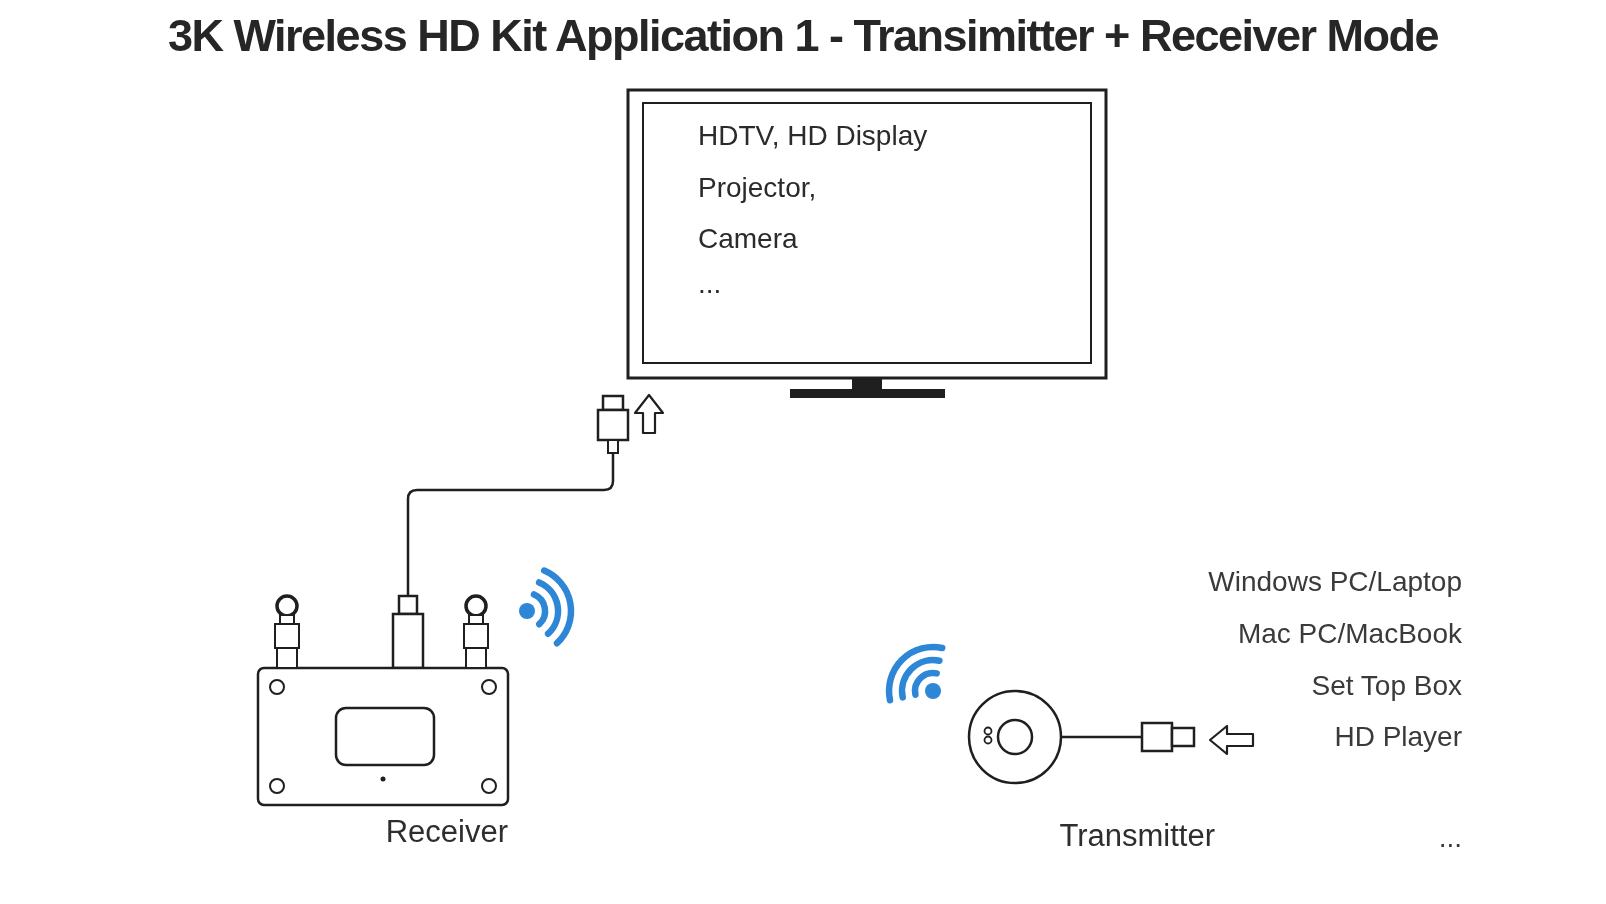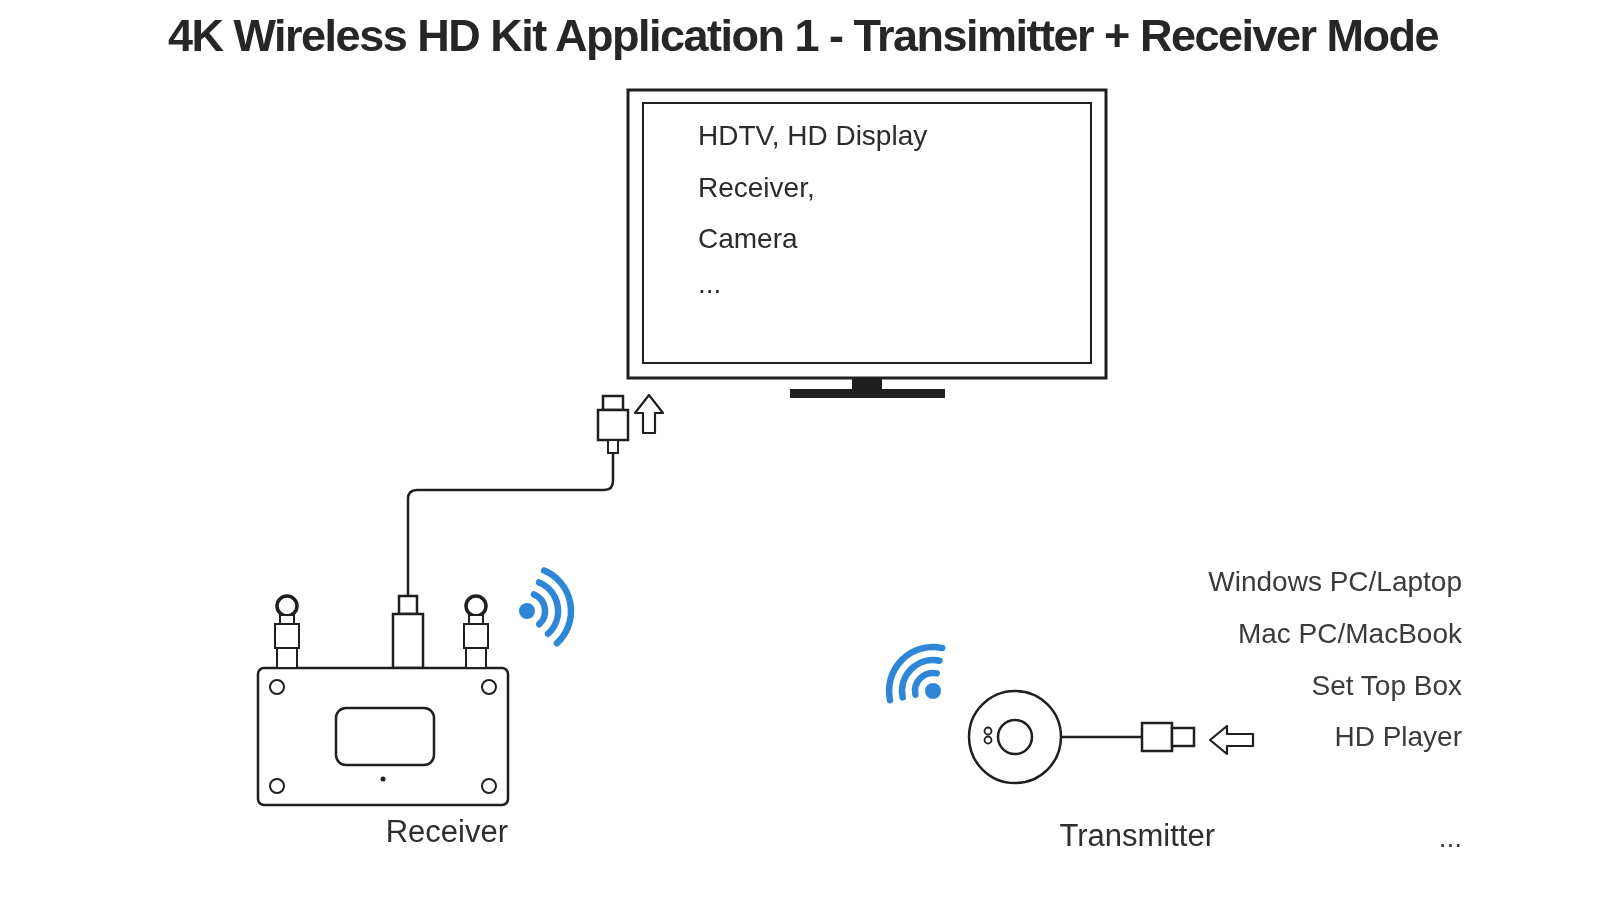--- a/index.html
+++ b/index.html
@@ -51,21 +51,21 @@
     color: #3a3a3a;
     white-space: nowrap;
     text-align: right;
   }
 </style>
 </head>
 <body>
 
 <div class="page">
 
-  <div class="title">4K Wireless HD Kit Application 1 - Transimitter + Receiver Mode</div>
+  <div class="title">3K Wireless HD Kit Application 1 - Transimitter + Receiver Mode</div>
 
   <svg class="diagram-svg" width="1606" height="904" viewBox="0 0 1606 904">
 
     <g stroke="#1f1f1f" fill="#ffffff">
       <rect x="628" y="90" width="478" height="288" stroke-width="3"></rect>
       <rect x="643" y="103" width="448" height="260" fill="none" stroke-width="2"></rect>
       <rect x="852" y="378" width="30" height="13" fill="#1f1f1f" stroke="none"></rect>
       <rect x="790" y="389" width="155" height="9" fill="#1f1f1f" stroke="none"></rect>
     </g>
 
@@ -129,21 +129,21 @@
       <circle cx="988" cy="740" r="3.5" stroke-width="1.8" fill="none"></circle>
       <line x1="1061" y1="737" x2="1142" y2="737" stroke-width="2.5"></line>
       <rect x="1142" y="723" width="30" height="28" stroke-width="2.5"></rect>
       <rect x="1172" y="728" width="22" height="18" stroke-width="2.5"></rect>
     </g>
 
     <path d="M1210 740 L1227 726 L1227 734 L1253 734 L1253 746 L1227 746 L1227 754 Z" fill="#ffffff" stroke="#1f1f1f" stroke-width="2.2" stroke-linejoin="round"></path>
   </svg>
 
   <div class="tv-text" style="top:120px">HDTV, HD Display</div>
-  <div class="tv-text" style="top:172px">Receiver,</div>
+  <div class="tv-text" style="top:172px">Projector,</div>
   <div class="tv-text" style="top:223px">Camera</div>
   <div class="tv-text" style="top:268px">...</div>
 
   <div class="device-label" style="left:258px; width:250px; top:814px">Receiver</div>
   <div class="device-label" style="left:965px; width:250px; top:818px">Transmitter</div>
 
   <div class="source-item" style="top:566px">Windows PC/Laptop</div>
   <div class="source-item" style="top:618px">Mac PC/MacBook</div>
   <div class="source-item" style="top:670px">Set Top Box</div>
   <div class="source-item" style="top:721px">HD Player</div>

